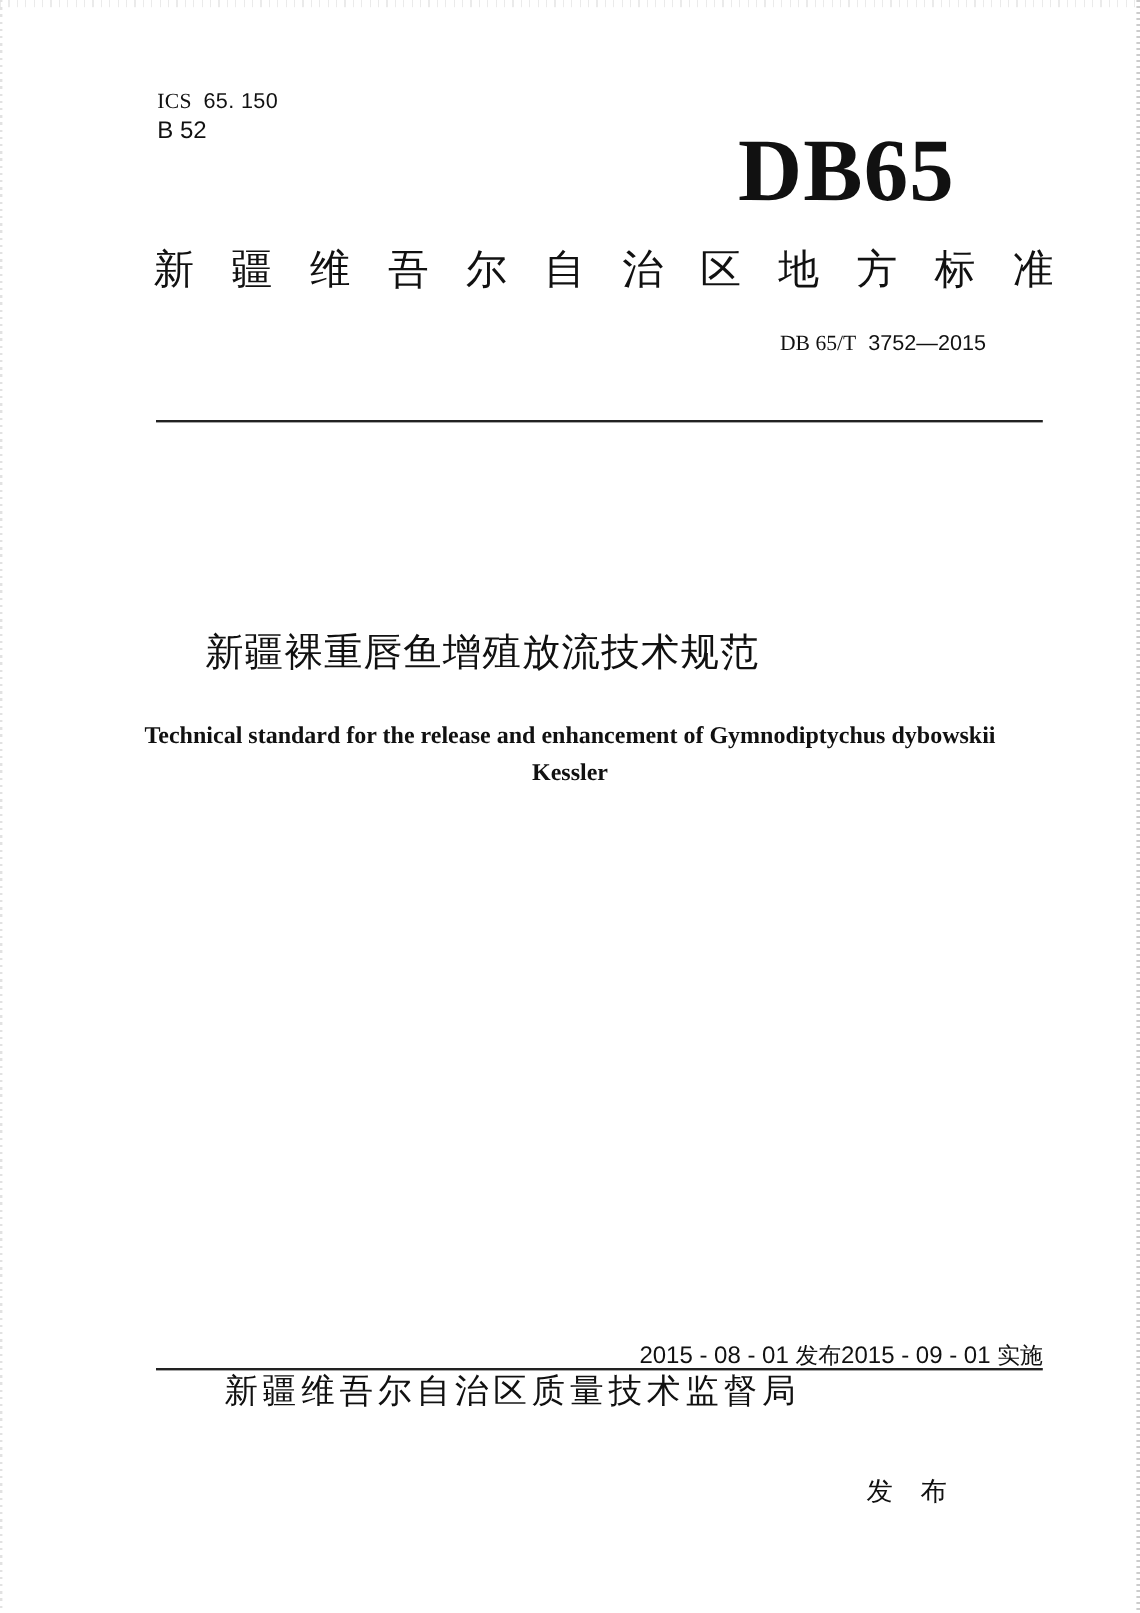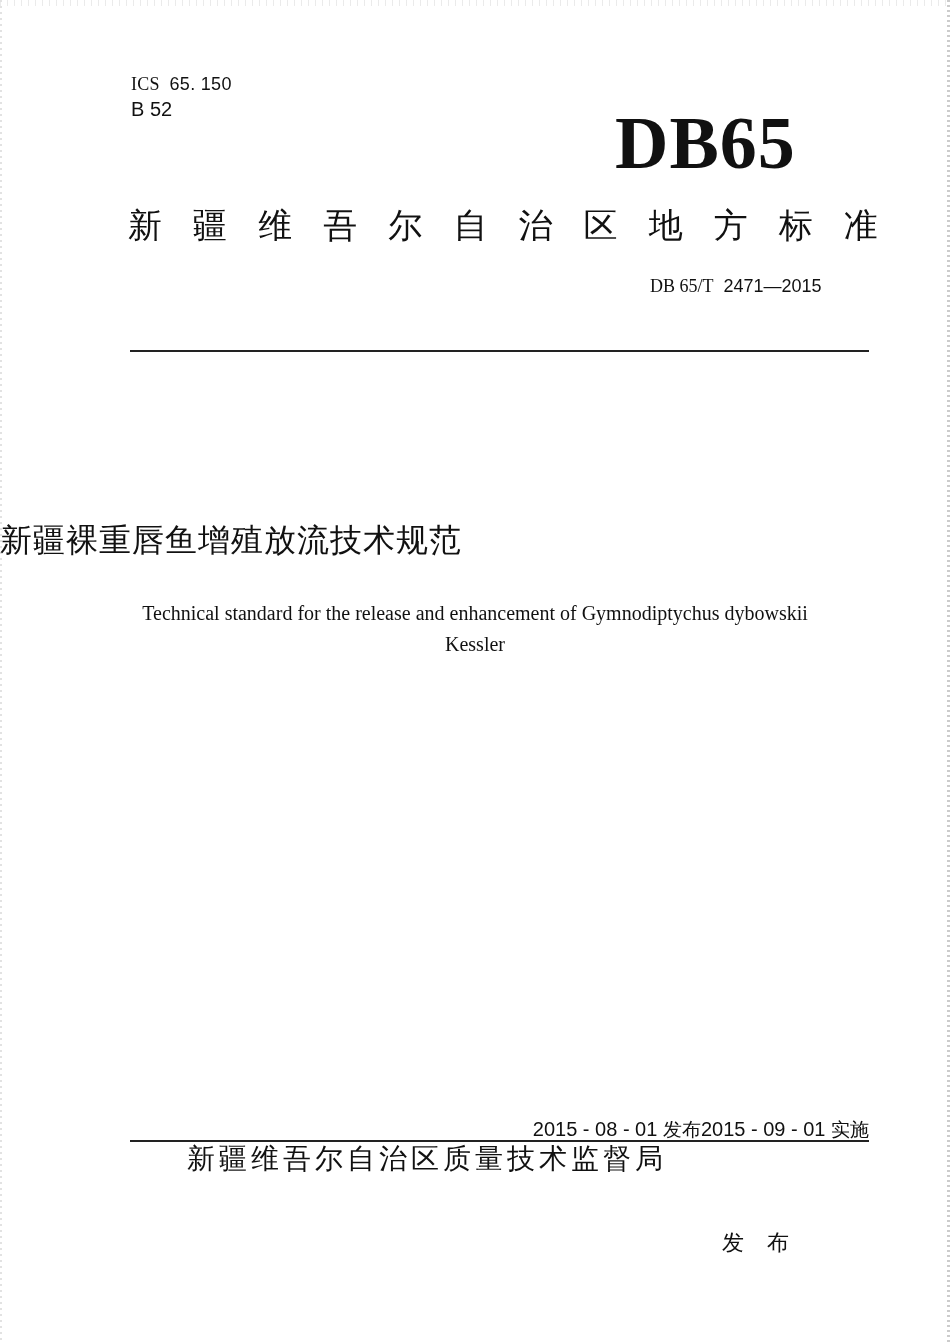--- a/index.html
+++ b/index.html
@@ -14,24 +14,24 @@
   .ics { position:absolute; left:131px; top:74px; font-family:"Liberation Serif", serif; font-size:18px; letter-spacing:0.3px; }
   .ics .num { font-family:"Liberation Sans", sans-serif; }
   .ccs { position:absolute; left:131px; top:98px; font-family:"Liberation Sans", sans-serif; font-size:20px; }
   .logo { position:absolute; left:615px; top:106px; font-family:"Liberation Serif", serif; font-weight:bold; font-size:74px; line-height:74px; letter-spacing:1px; }
   .std-type { position:absolute; left:128px; top:203px; width:750px; display:flex; justify-content:space-between;
     font-family:"DejaVu Sans", sans-serif; font-size:34px; line-height:44px; }
   .std-type span { display:inline-block; }
   .std-no { position:absolute; left:650px; top:276px; font-family:"Liberation Sans", sans-serif; font-size:18px; }
   .std-no .db { font-family:"Liberation Serif", serif; }
   .rule-top { position:absolute; left:130px; top:350px; width:739px; height:2px; background:#222; }
-  .title-zh { position:absolute; left:0; width:804px; top:521px; 
-    font-family:Liberation Mono, monospace; font-size:32px; line-height:44px; letter-spacing:1px; }
+  .title-zh { position:absolute; left:0; width:804px; top:521px; text-align:center;
+    font-family:Liberation Sans, sans-serif; font-size:32px; line-height:44px; letter-spacing:1px; }
   .title-en { position:absolute; left:0; width:950px; top:598px; text-align:center;
-    font-family:"Liberation Serif", serif; font-size:20px; line-height:31px; }
+    font-family:"Liberation Serif", serif; font-size:20px; line-height:31px;font-weight:bold; }
   .dates { position:absolute; left:130px; top:1117px; width:739px; display:flex; justify-content:flex-end;
     font-family:"Liberation Sans", sans-serif; font-size:20px; }
   .dates .zh { font-family:"DejaVu Sans", sans-serif; font-size:19px; }
   .rule-bottom { position:absolute; left:130px; top:1140px; width:739px; height:2px; background:#222; }
   .issuer { position:absolute; left:187px; top:1140px; font-family:Liberation Mono, monospace; font-size:28px; letter-spacing:4px; }
   .issue-label { position:absolute; left:722px; top:1228px; font-family:"DejaVu Sans", sans-serif; font-size:22px; letter-spacing:8px; }
 </style>
 </head>
 <body>
 
@@ -58,21 +58,21 @@
     <span>治</span>
     <span>区</span>
     <span>地</span>
     <span>方</span>
     <span>标</span>
     <span>准</span>
   </div>
 
   <div class="std-no">
     <span class="db">DB 65/T</span>&nbsp;
-    <span>2471—2015</span>
+    <span>3752—2015</span>
   </div>
 
   <div class="rule-top"></div>
 
   <div class="title-zh">新疆裸重唇鱼增殖放流技术规范</div>
 
   <div class="title-en">
     <div>Technical standard for the release and enhancement of Gymnodiptychus dybowskii</div>
     <div>Kessler</div>
   </div>

